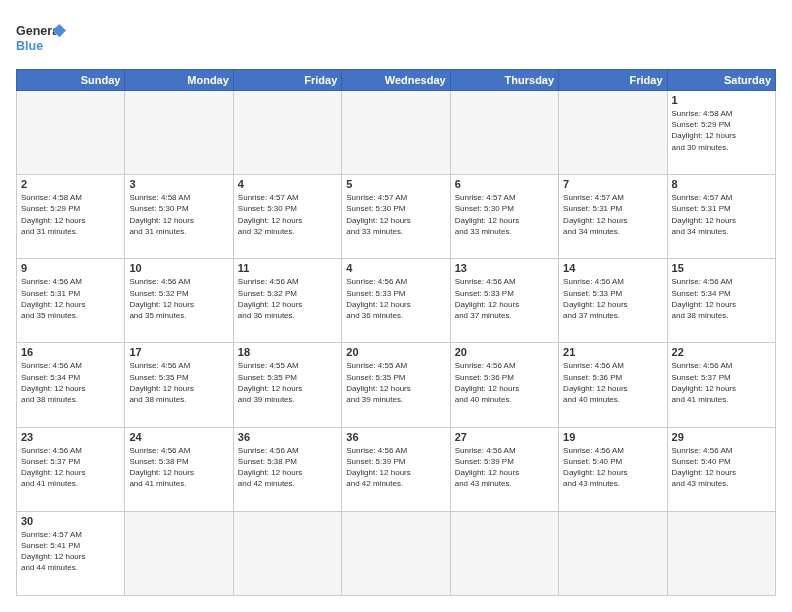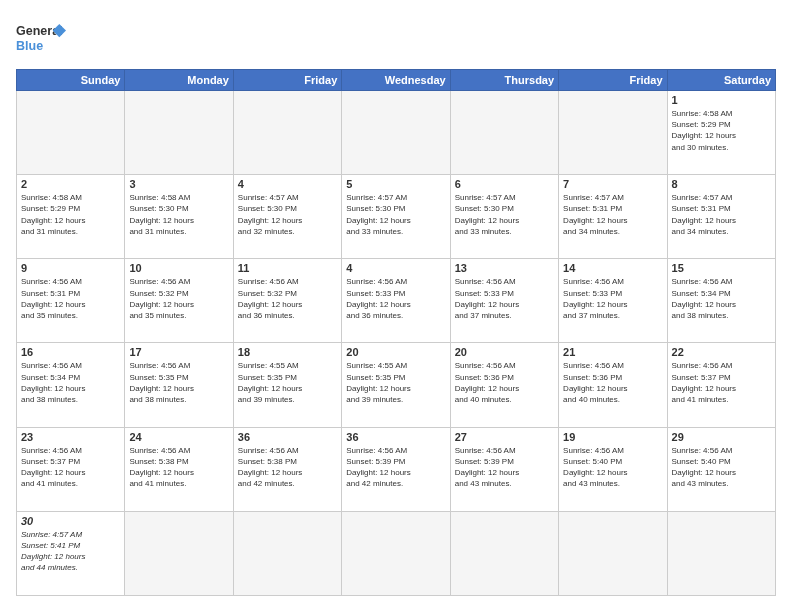--- a/index.html
+++ b/index.html
@@ -76,21 +76,20 @@
       display: block;
       margin-bottom: 2px;
     }
     .day-info {
       font-size: 8px;
       color: #333;
       line-height: 1.4;
     }
     .last-row td {
       height: 60px;
-      font-style: italic;
     }
   </style>
 </head>
 <body>
 
 <div class="page">
   <div class="header">
     <div class="logo">
   <svg width="50" height="45" viewBox="0 0 60 45">
     <text x="0" y="18" font-size="15" font-weight="bold" fill="#333" font-family="Arial">General</text>

